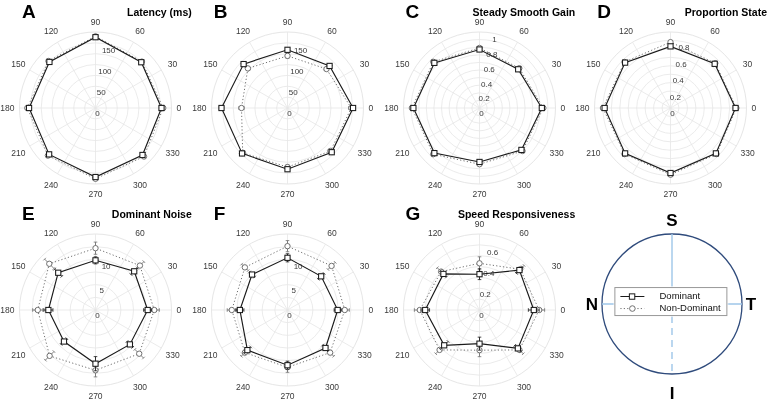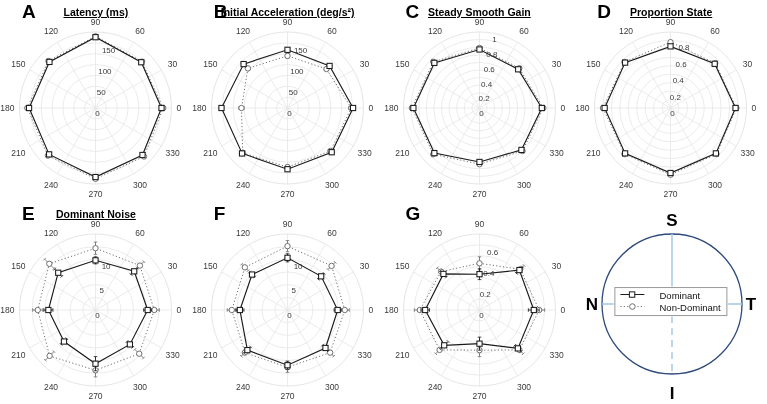--- a/index.html
+++ b/index.html
@@ -14,36 +14,36 @@
     grid-template-rows:202px 202px;
     width:767px;height:404px;background:#fff;
   }
   .panel{position:relative;overflow:hidden;}
   .letter{
     position:absolute;left:22px;top:1px;
     font-weight:bold;font-size:19px;color:#000;
   }
   .ptitle{
     position:absolute;top:6px;left:0;right:0;
-    text-align:center;font-weight:bold;font-size:10.5px;color:#000;text-decoration:underline;
+    text-align:right;font-weight:bold;font-size:10.5px;color:#000;
   }
   svg.radar{position:absolute;left:0;top:12px;}
   
   .compass-wrap{position:relative;width:100%;height:100%;}
   svg.compass{position:absolute;left:0;top:0;}
   .legendbox{
     position:absolute;left:50%;top:50%;
     transform:translate(-50%,-55%);
     background:#fff;border:1px solid #999;
     padding:2px 6px 2px 4px;
     display:flex;flex-direction:column;gap:1px;
     box-shadow:0 0 0 1px rgba(255,255,255,.6);
   }
   .legrow{
-    display:flex;align-items:flex-start;gap:14px;
+    display:flex;align-items:flex-end;gap:14px;
     font-size:9.5px;color:#111;white-space:nowrap;line-height:11px;
   }
 </style>
 </head>
 <body>
 
 <div class="fig">
 
   <div class="panel">
     <span class="letter">A</span>
@@ -148,21 +148,20 @@
         <rect x="46.837043968419195" y="47.33704396841919" width="5.2" height="5.2" fill="#fff" stroke="#1a1a1a" stroke-width="1.05"></rect>
         <rect x="26.45428571428571" y="93.39999999999999" width="5.2" height="5.2" fill="#fff" stroke="#1a1a1a" stroke-width="1.05"></rect>
         <rect x="46.529957594875306" y="139.77004240512468" width="5.2" height="5.2" fill="#fff" stroke="#1a1a1a" stroke-width="1.05"></rect>
         <rect x="92.89999999999999" y="162.45142857142858" width="5.2" height="5.2" fill="#fff" stroke="#1a1a1a" stroke-width="1.05"></rect>
         <rect x="139.88421515221242" y="140.38421515221245" width="5.2" height="5.2" fill="#fff" stroke="#1a1a1a" stroke-width="1.05"></rect>
       </svg>
   </div>
 
   <div class="panel">
     <span class="letter">B</span>
-    <div class="ptitle">Initial Acceleration (deg/s²)</div>
     <svg class="radar" width="191" height="192">
         <circle cx="95.5" cy="96" r="10.857142857142856" fill="none" stroke="#e6e6e6" stroke-width="0.8"></circle>
         <circle cx="95.5" cy="96" r="21.71428571428571" fill="none" stroke="#e6e6e6" stroke-width="0.8"></circle>
         <circle cx="95.5" cy="96" r="32.57142857142857" fill="none" stroke="#e6e6e6" stroke-width="0.8"></circle>
         <circle cx="95.5" cy="96" r="43.42857142857142" fill="none" stroke="#e6e6e6" stroke-width="0.8"></circle>
         <circle cx="95.5" cy="96" r="54.285714285714285" fill="none" stroke="#e6e6e6" stroke-width="0.8"></circle>
         <circle cx="95.5" cy="96" r="65.14285714285714" fill="none" stroke="#e6e6e6" stroke-width="0.8"></circle>
         <circle cx="95.5" cy="96" r="76" fill="none" stroke="#e6e6e6" stroke-width="1"></circle>
         <line x1="95.5" y1="96" x2="171.5" y2="96" stroke="#e6e6e6" stroke-width="0.8"></line>
         <line x1="95.5" y1="96" x2="161.31793068761735" y2="58.00000000000001" stroke="#e6e6e6" stroke-width="0.8"></line>
@@ -691,20 +690,21 @@
         <rect x="57.43152385568278" y="57.93152385568277" width="5.2" height="5.2" fill="#fff" stroke="#1a1a1a" stroke-width="1.05"></rect>
         <rect x="45.273333333333326" y="93.4" width="5.2" height="5.2" fill="#fff" stroke="#1a1a1a" stroke-width="1.05"></rect>
         <rect x="52.774047190267375" y="133.52595280973262" width="5.2" height="5.2" fill="#fff" stroke="#1a1a1a" stroke-width="1.05"></rect>
         <rect x="92.89999999999999" y="148.62666666666667" width="5.2" height="5.2" fill="#fff" stroke="#1a1a1a" stroke-width="1.05"></rect>
         <rect x="130.8763481949255" y="131.37634819492553" width="5.2" height="5.2" fill="#fff" stroke="#1a1a1a" stroke-width="1.05"></rect>
       </svg>
   </div>
 
   <div class="panel">
     <span class="letter">G</span>
+    <div class="ptitle">Speed Responsiveness</div>
     <svg class="radar" width="191" height="192">
         <circle cx="95.5" cy="96" r="10.85714285714286" fill="none" stroke="#e6e6e6" stroke-width="0.8"></circle>
         <circle cx="95.5" cy="96" r="21.71428571428572" fill="none" stroke="#e6e6e6" stroke-width="0.8"></circle>
         <circle cx="95.5" cy="96" r="32.57142857142858" fill="none" stroke="#e6e6e6" stroke-width="0.8"></circle>
         <circle cx="95.5" cy="96" r="43.42857142857144" fill="none" stroke="#e6e6e6" stroke-width="0.8"></circle>
         <circle cx="95.5" cy="96" r="54.285714285714285" fill="none" stroke="#e6e6e6" stroke-width="0.8"></circle>
         <circle cx="95.5" cy="96" r="65.14285714285715" fill="none" stroke="#e6e6e6" stroke-width="0.8"></circle>
         <circle cx="95.5" cy="96" r="76.00000000000001" fill="none" stroke="#e6e6e6" stroke-width="1"></circle>
         <line x1="95.5" y1="96" x2="171.5" y2="96" stroke="#e6e6e6" stroke-width="0.8"></line>
         <line x1="95.5" y1="96" x2="161.31793068761735" y2="58.00000000000001" stroke="#e6e6e6" stroke-width="0.8"></line>

